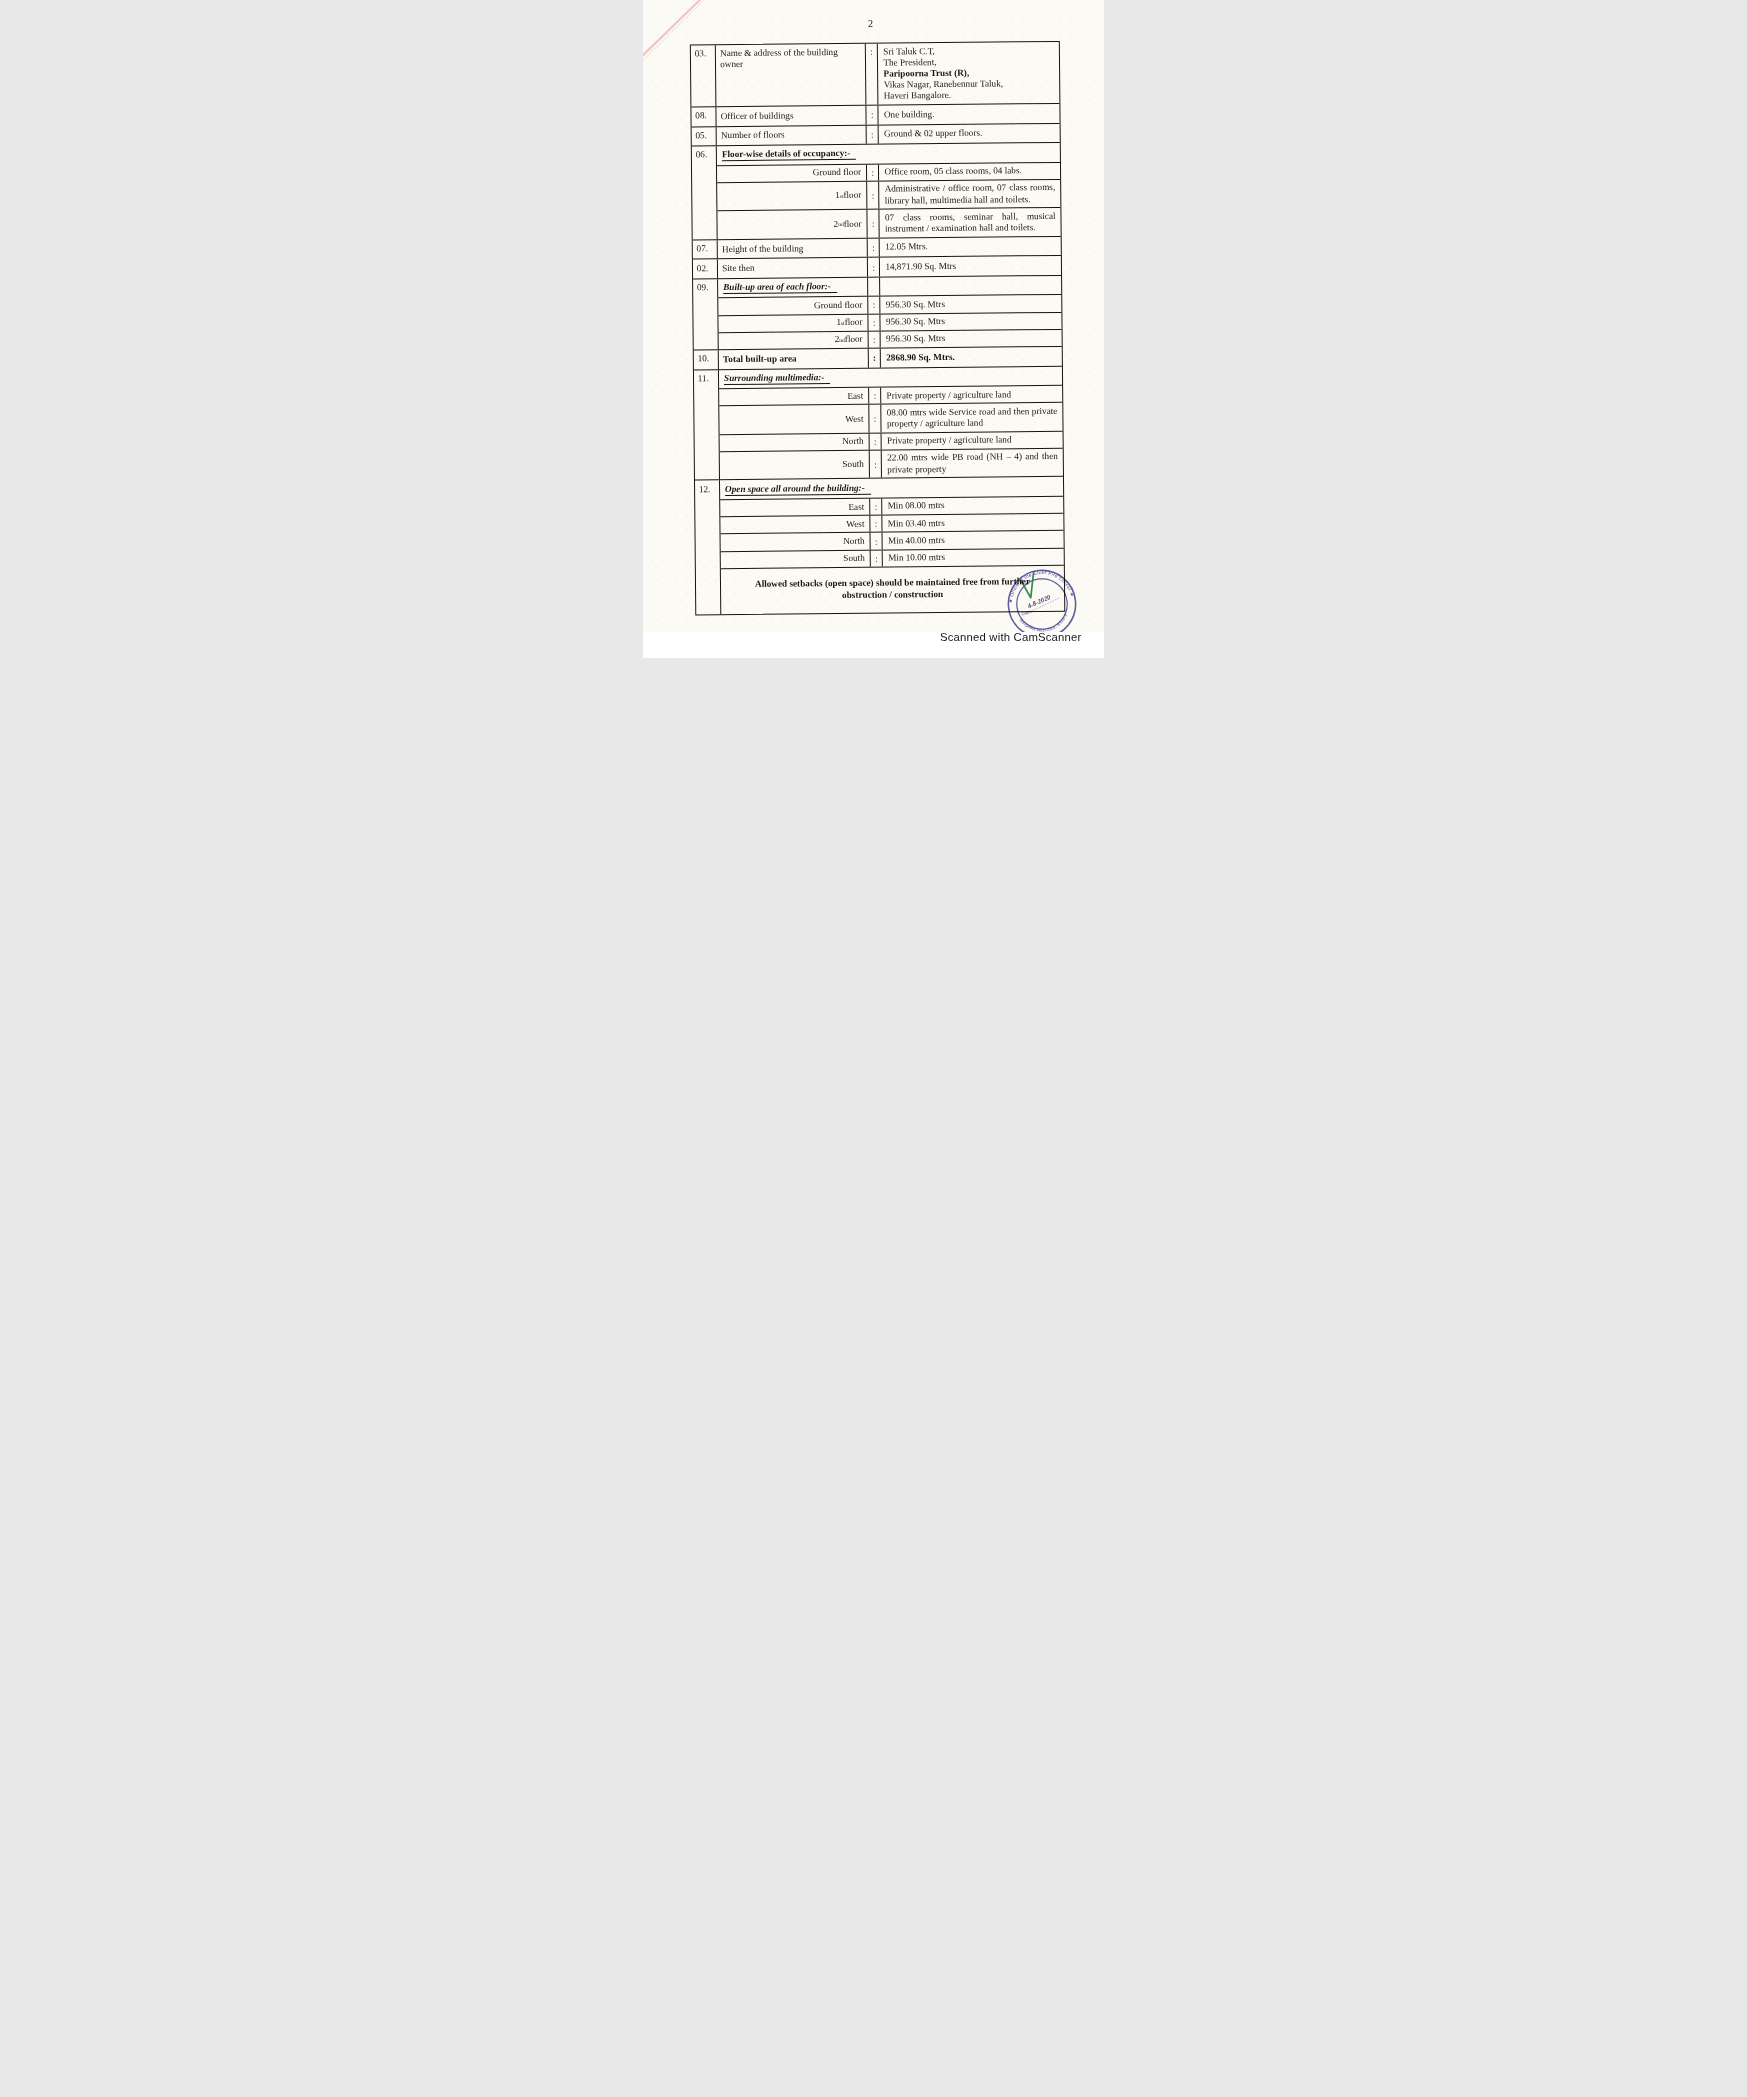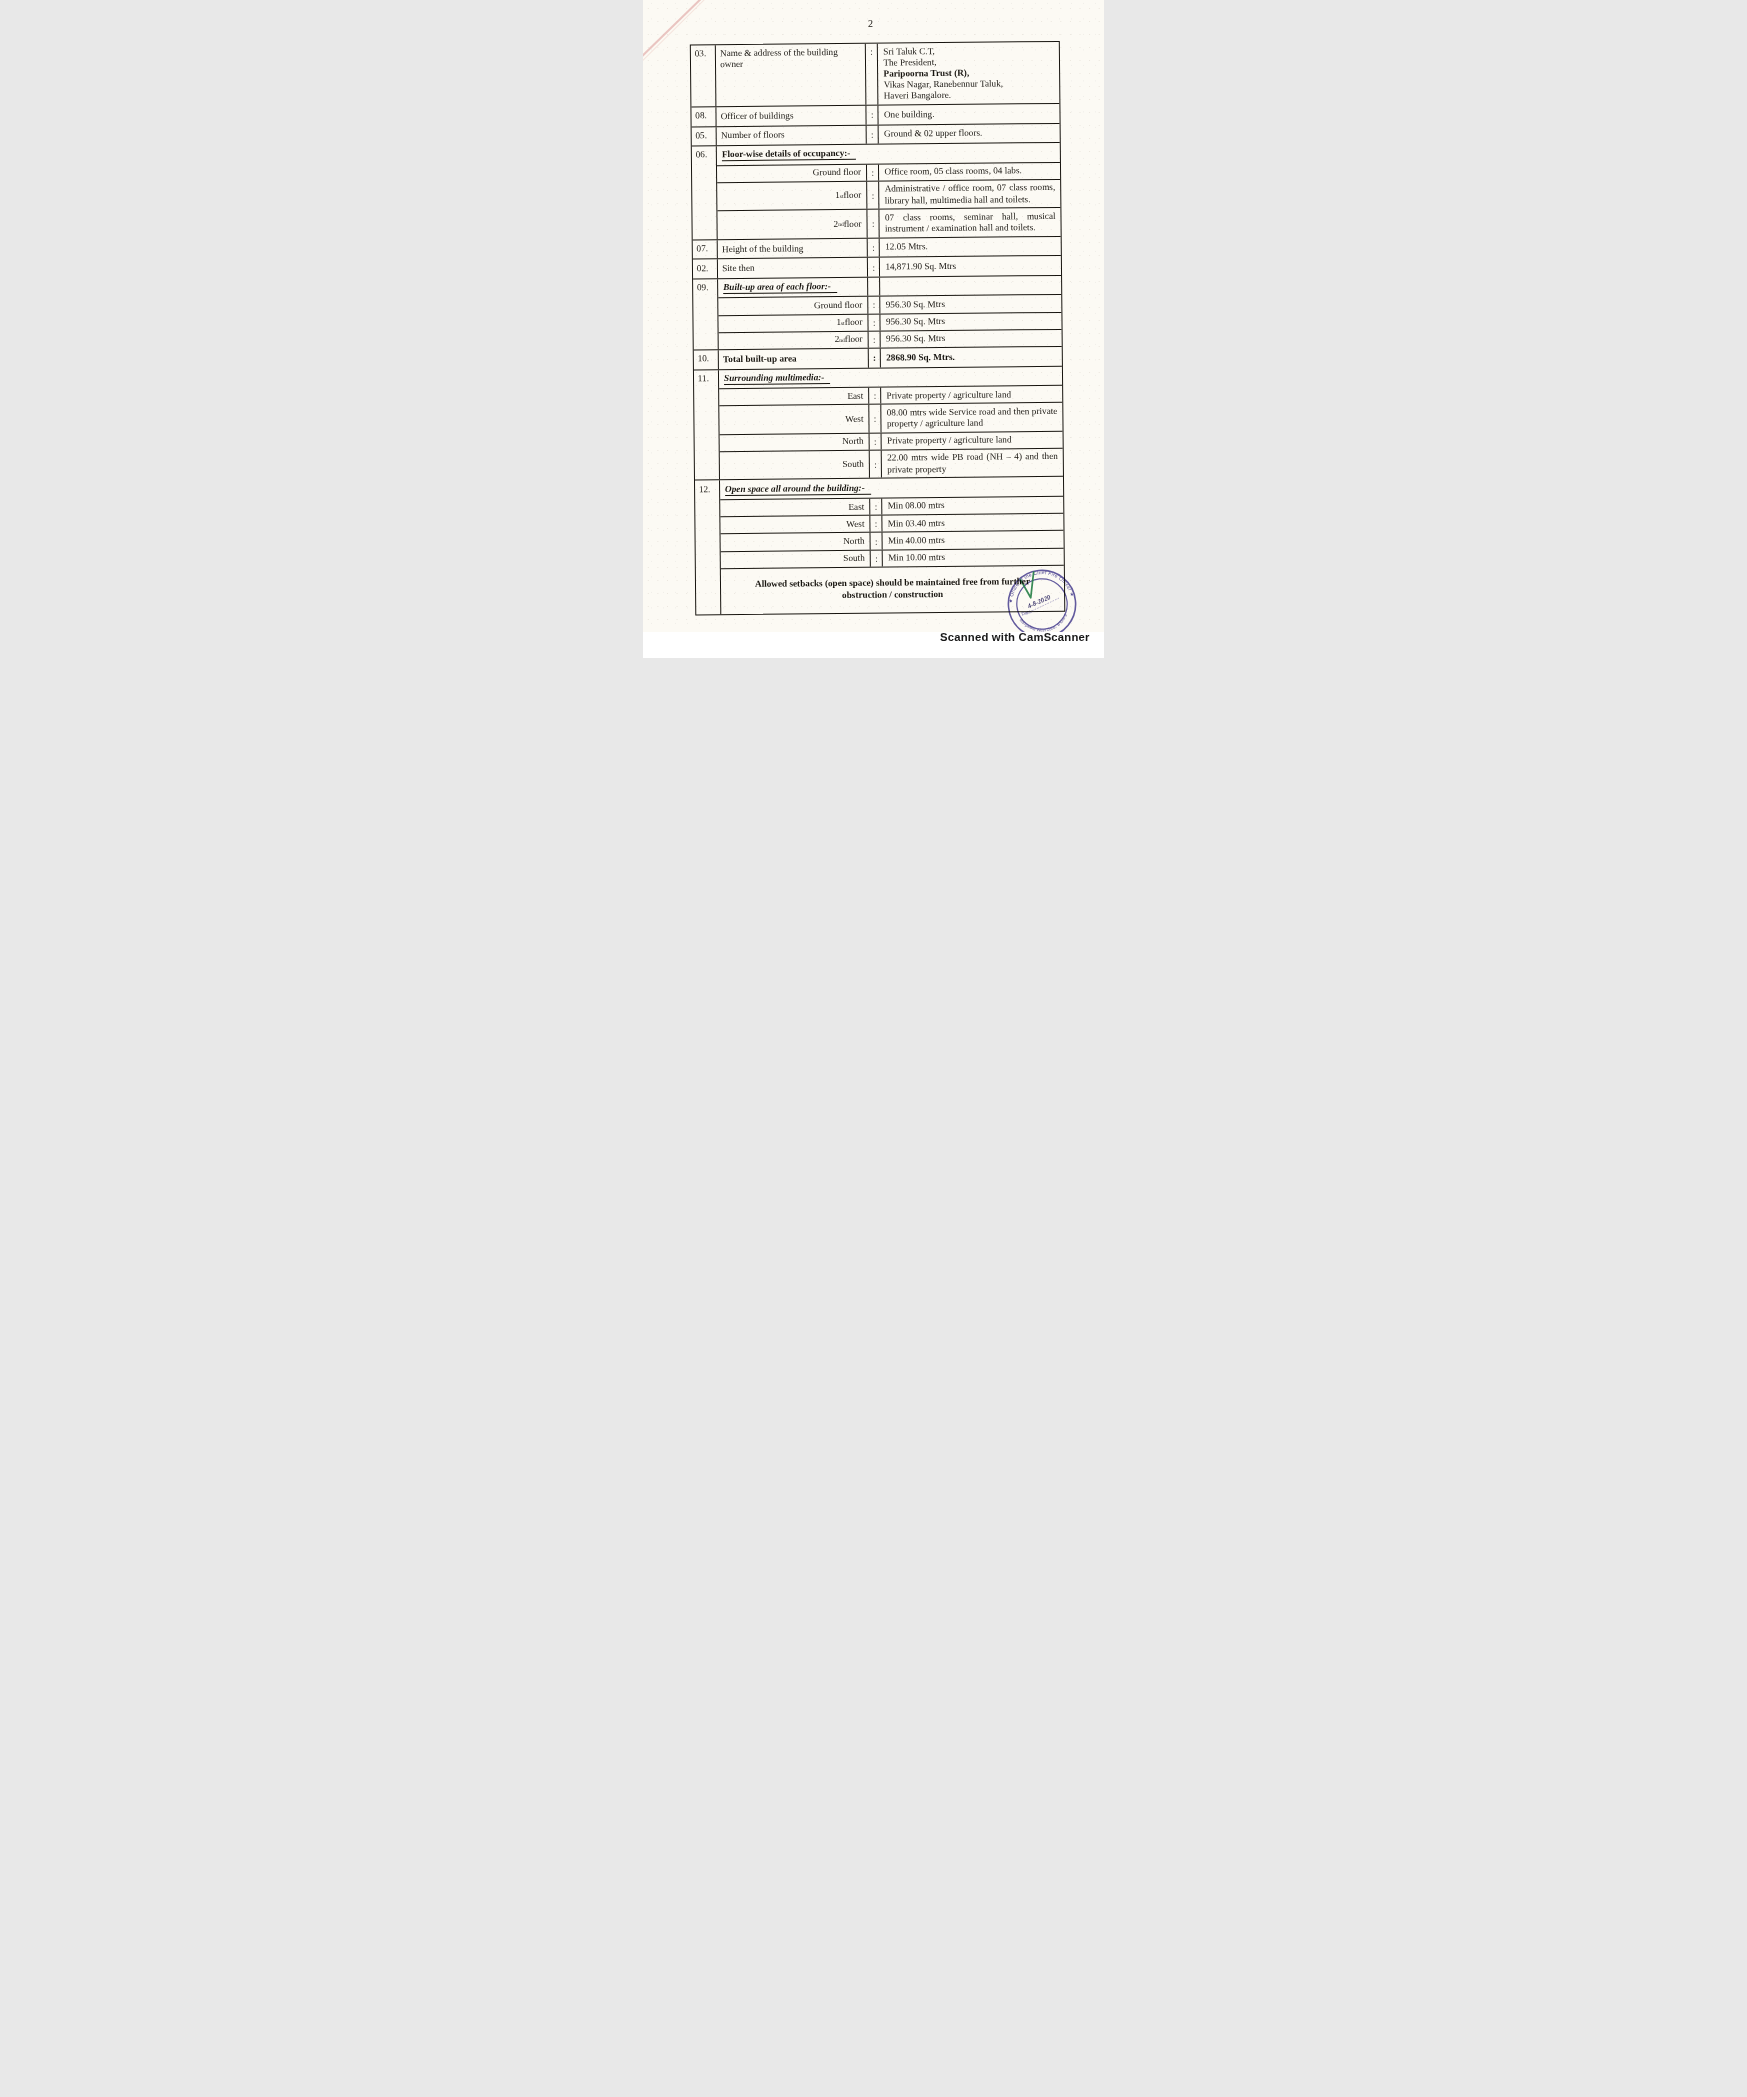--- a/index.html
+++ b/index.html
@@ -43,21 +43,21 @@
   .bold{font-weight:bold;}
   .drow.top .cell{align-items:flex-start;}
   .drow.top .cell.value{justify-content:flex-start;}
   .drow.top .cell.colon{padding-top:2.9px;}
   sup{font-size:5.5px;line-height:0;}
   .vline{white-space:nowrap;}
   .crease{position:absolute;left:0;top:0;pointer-events:none;}
   .stamp{position:absolute;left:364px;top:569px;width:70px;height:70px;mix-blend-mode:multiply;opacity:.93;}
   .stamp svg{transform:rotate(-6deg);}
   .footer-strip{position:absolute;left:0;right:0;bottom:0;height:26px;background:#ffffff;}
-  .credit{position:absolute;left:297px;top:631px;font-family:"Liberation Sans",sans-serif;font-size:11.3px;font-weight:bold;letter-spacing:0.2px;color:#181818;}
+  .credit{position:absolute;left:297px;top:631px;font-family:"Liberation Sans",sans-serif;font-size:11.3px;font-weight:normal;letter-spacing:0.2px;color:#181818;}
 </style>
 </head>
 <body>
 
 <div class="page">
 
   <svg class="crease" width="92" height="92" viewBox="0 0 220 220">
     <line x1="-8" y1="140" x2="146" y2="-10" stroke-width="5" opacity="0.55" stroke="#dc9b99"></line>
     <line x1="-4" y1="148" x2="150" y2="-4" stroke-width="2.5" opacity="0.35" stroke="#e9bdb5"></line>
   </svg>

